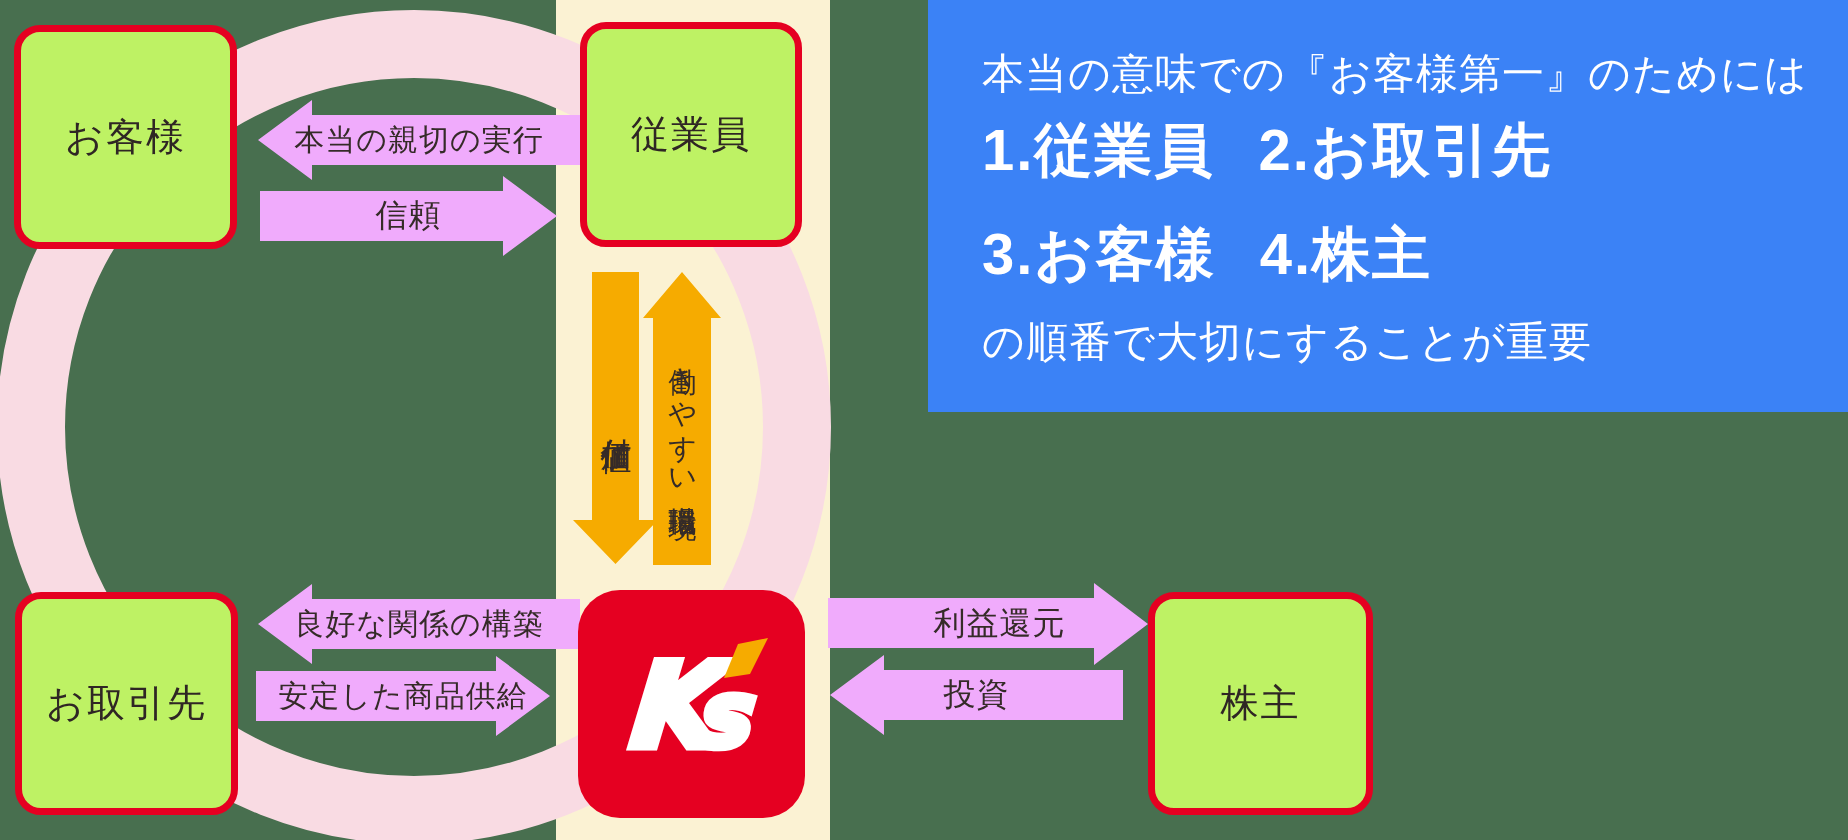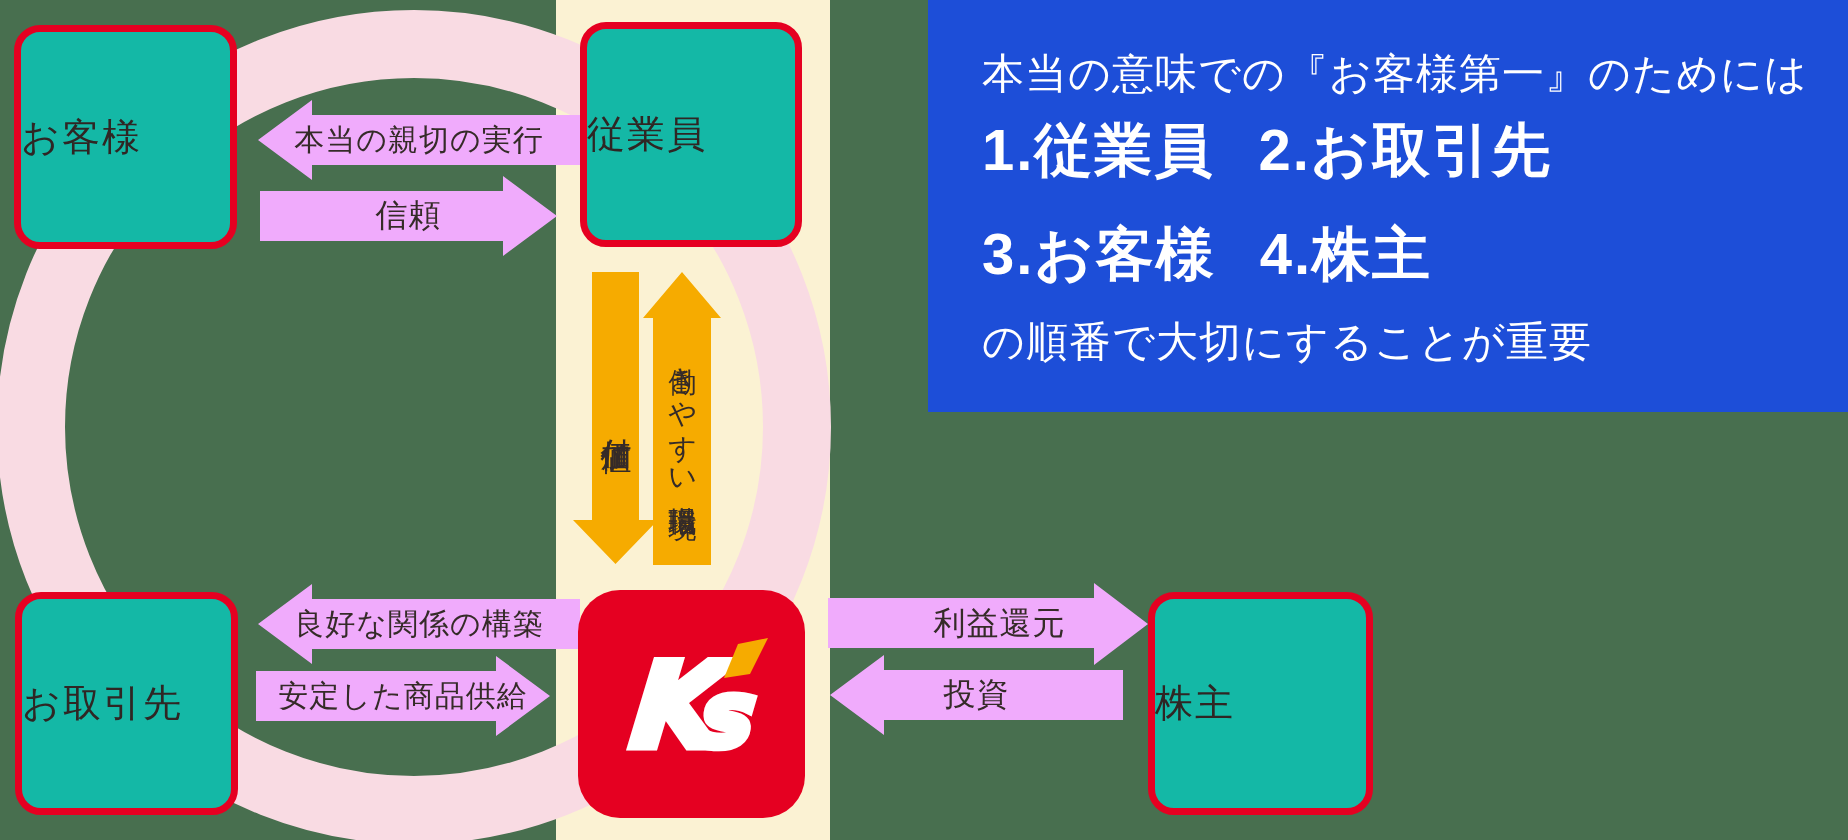--- a/index.html
+++ b/index.html
@@ -1,21 +1,21 @@
 <!DOCTYPE html>
 <html><head>
 <meta charset="utf-8">
 <style>
   html,body{margin:0;padding:0;background:#486f4f;}
   .stage{position:relative;width:1848px;height:840px;background:#486f4f;overflow:hidden;
          font-family:"Liberation Sans", sans-serif;color:#2f2624;}
   .band{position:absolute;left:556px;top:0;width:274px;height:840px;background:#fbf2d3;}
   .ring{position:absolute;left:0;top:0;}
-  .node{position:absolute;box-sizing:border-box;background:#14b8a6;border:7px solid #e50021;
-        border-radius:26px;display:flex;align-items:center;justify-content:flex-start;
+  .node{position:absolute;box-sizing:border-box;background:#bef264;border:7px solid #e50021;
+        border-radius:26px;display:flex;align-items:center;justify-content:center;
         font-size:38px;letter-spacing:2px;color:#2f2624;}
   .n-customer{left:14px;top:25px;width:223px;height:224px;}
   .n-employee{left:580px;top:22px;width:222px;height:225px;font-family:Liberation Serif, serif;}
   .n-supplier{left:15px;top:592px;width:223px;height:223px;}
   .n-shareholder{left:1148px;top:592px;width:225px;height:223px;}
   .logo{position:absolute;left:578px;top:590px;width:227px;height:228px;}
   .harrow{position:absolute;background:#f0abfc;display:flex;align-items:center;justify-content:center;
           font-size:30px;letter-spacing:1px;color:#352b28;}
   .a-right{clip-path:polygon(0 15px,calc(100% - 54px) 15px,calc(100% - 54px) 0,100% 50%,
            calc(100% - 54px) 100%,calc(100% - 54px) 65px,0 65px);}
@@ -27,21 +27,21 @@
   .ar-profit{left:828px;top:583px;width:297px;height:82px;font-size:32px;padding-left:23px;}
   .ar-investment{left:830px;top:655px;width:293px;height:80px;font-size:32px;}
   .varrow{position:absolute;background:#f6ab00;display:flex;align-items:center;justify-content:center;}
   .vtext{writing-mode:vertical-rl;text-orientation:upright;letter-spacing:2px;color:#352b28;}
   .ar-addedvalue{left:573px;top:272px;width:85px;height:292px;
       clip-path:polygon(19px 0,66px 0,66px calc(100% - 44px),100% calc(100% - 44px),
                         50% 100%,0 calc(100% - 44px),19px calc(100% - 44px));font-size:31px;}
   .ar-workplace{left:643px;top:272px;width:78px;height:293px;
       clip-path:polygon(50% 0,100% 46px,calc(100% - 10px) 46px,calc(100% - 10px) 100%,
                         10px 100%,10px 46px,0 46px);font-size:28px;}
-  .panel{position:absolute;left:928px;top:0;width:920px;height:412px;background:#1d4ed8;color:#ffffff;}
+  .panel{position:absolute;left:928px;top:0;width:920px;height:412px;background:#3b82f6;color:#ffffff;}
   .p-line1{position:absolute;left:54px;top:46px;font-size:42px;letter-spacing:1px;}
   .p-rank{position:absolute;left:54px;display:flex;gap:44px;font-size:58px;font-weight:bold;letter-spacing:2px;}
   .p-rank1{top:112px;}
   .p-rank2{top:216px;}
   .p-line4{position:absolute;left:54px;top:314px;font-size:42px;letter-spacing:1px;}
 </style>
 </head>
 <body>
 
 <div class="stage">

